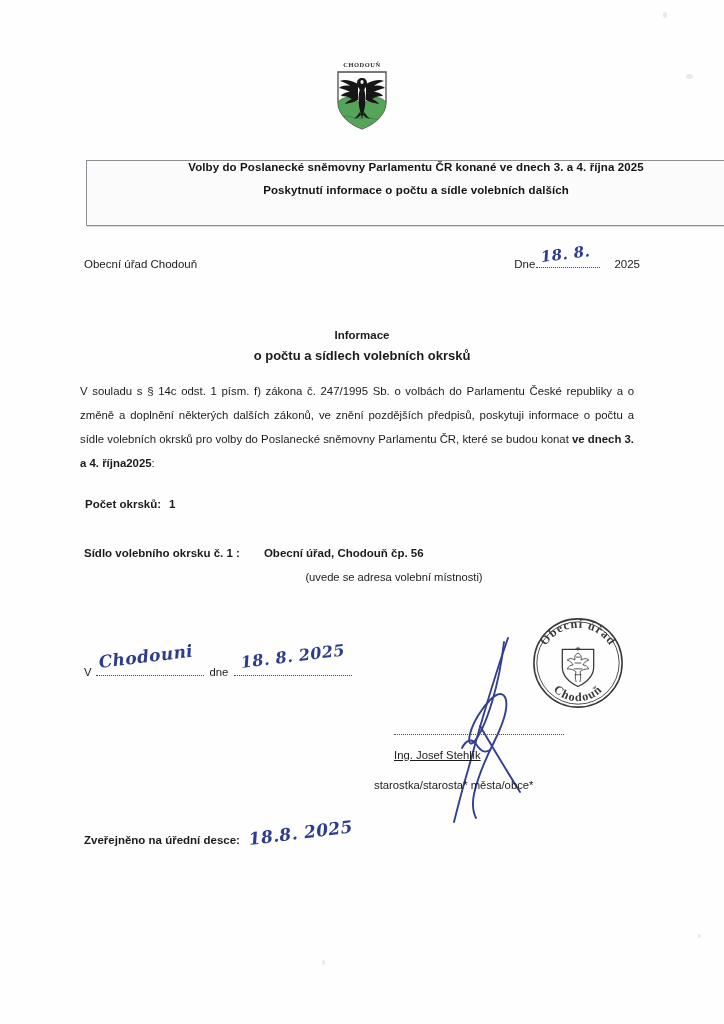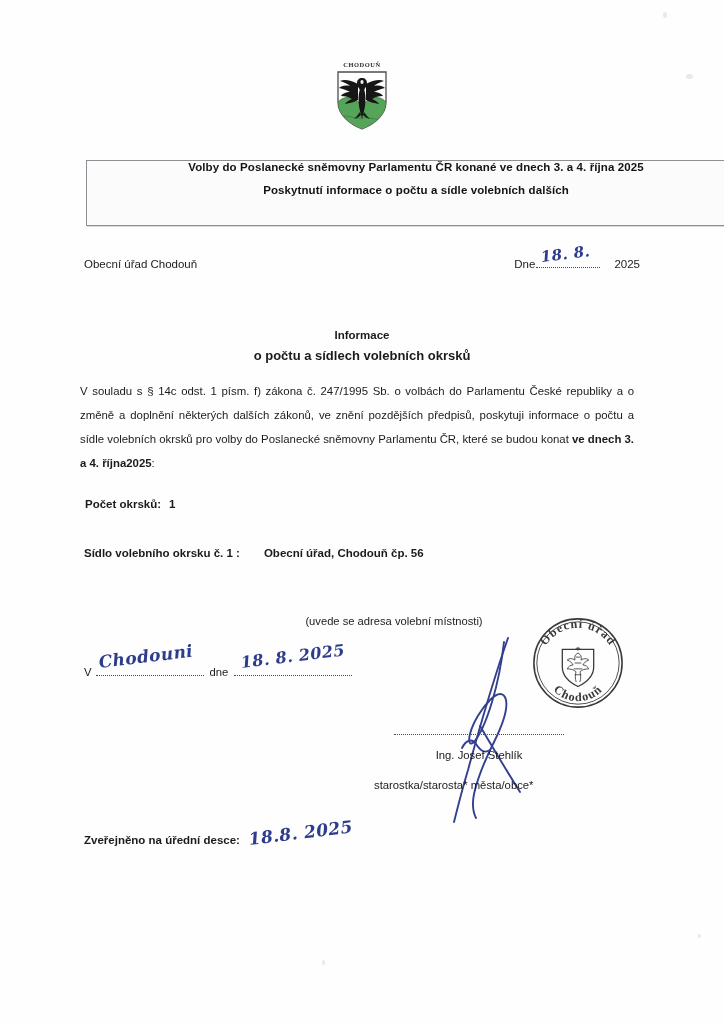--- a/index.html
+++ b/index.html
@@ -169,21 +169,20 @@
   .line-seat .val { margin-left: 24px; }
 
   .note-address {
     position: absolute;
     left: 0; right: 0;
     top: 571px;
     text-align: center;
     font-size: 11.2px;
     color: #222;
     padding-left: 64px;
-    margin-top: 44px;
   }
 
   
   .sign-place {
     position: absolute;
     left: 84px;
     top: 666px;
     font-size: 11.3px;
     display: flex;
     align-items: baseline;
@@ -241,22 +240,22 @@
     top: 733px;
     width: 170px;
     border-bottom: 1.5px dotted #4a4a4a;
     height: 1px;
   }
   .sig-name {
     position: absolute;
     left: 394px;
     top: 749px;
     width: 170px;
-    text-align: center;
     font-size: 11.3px;
+    text-decoration: underline;
   }
   .sig-role {
     position: absolute;
     left: 374px;
     top: 779px;
     width: 210px;
     font-size: 11.3px;
   }
 
   

